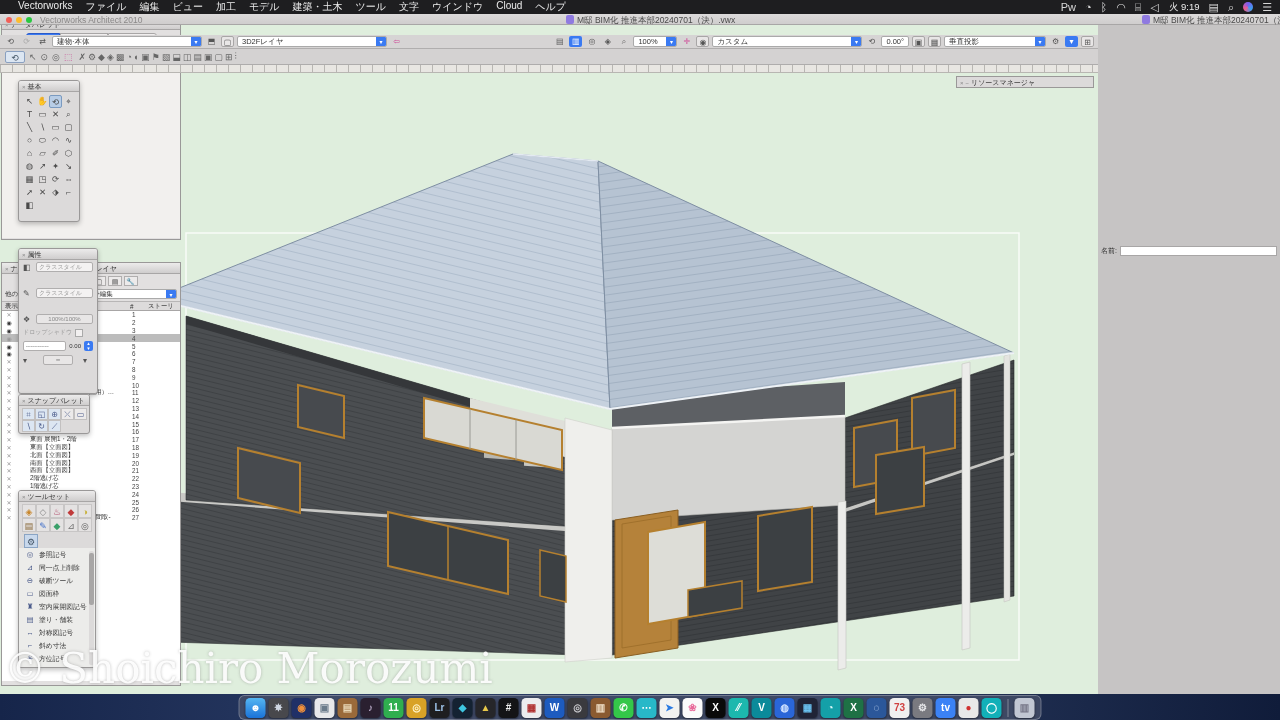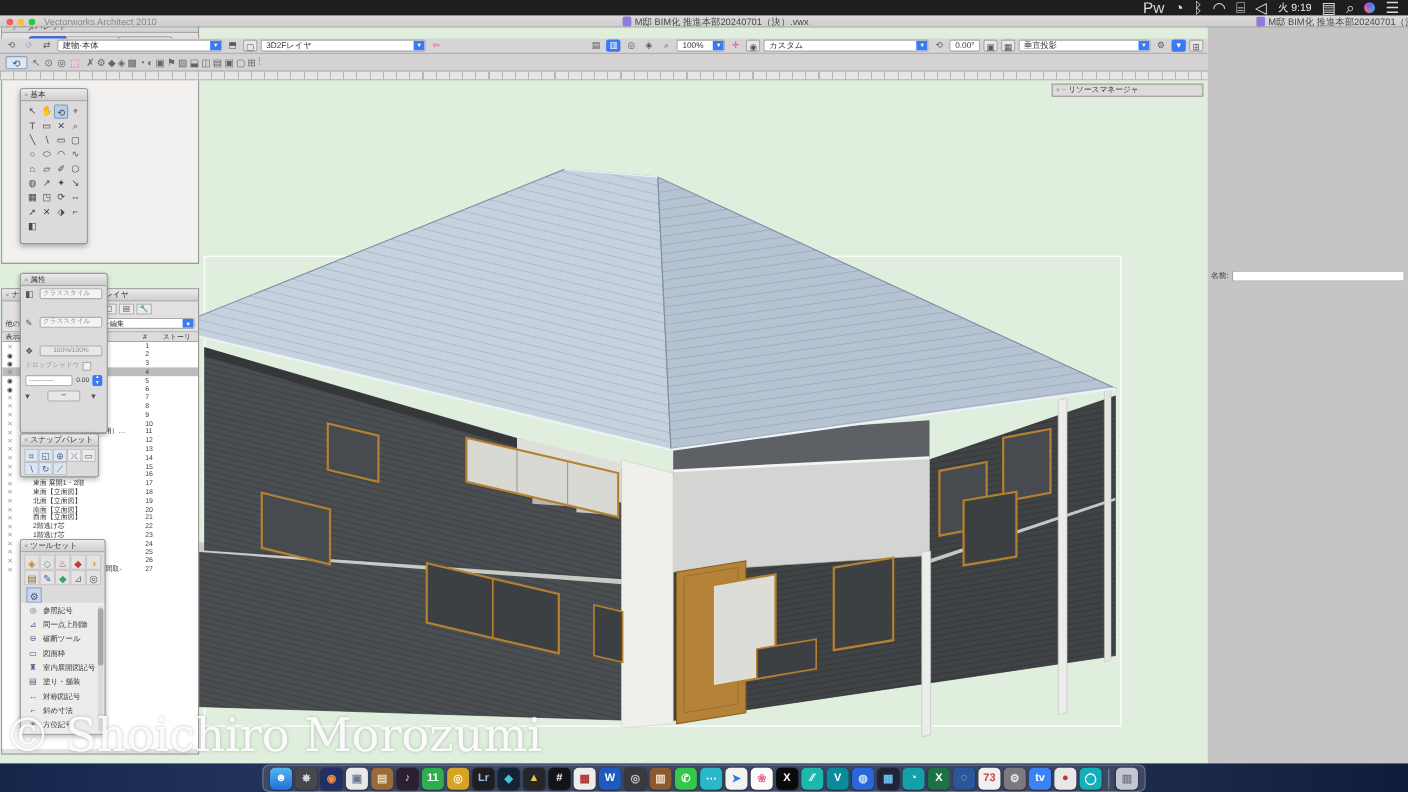--- a/index.html
+++ b/index.html
@@ -6,21 +6,21 @@
   html,body { width:1280px; height:720px; overflow:hidden; }
   body { font-family:"Liberation Sans", sans-serif; background:#dfeedd; position:relative; }
   #screen { position:absolute; inset:0; width:1280px; height:720px; overflow:hidden; }
 
   
   .menubar { position:absolute; left:0; top:0; width:1280px; height:14px; background:#1e1e20;
     display:flex; align-items:center; color:#ececec; font-size:10px; padding:0 8px; z-index:60; }
   .menubar .apple { font-size:10px; margin-right:10px; }
   .menubar .mitem { margin-right:13px; white-space:nowrap; }
   .menubar .mspacer { flex:1; }
-  .menubar .sicon { margin-left:9px; font-size:14px; color:#d8d8d8; }
+  .menubar .sicon { margin-left:9px; font-size:11px; color:#d8d8d8; }
   .menubar .mtime { margin-left:10px; font-size:9.5px; }
   .siri { width:10px; height:10px; border-radius:50%; margin-left:9px;
     background:conic-gradient(#7a5cf0,#3aa0f0,#f05a8a,#7a5cf0); }
 
   
   .titlebar { position:absolute; left:0; top:14px; width:1280px; height:11px;
     background:linear-gradient(#dcdada,#cfcdcd); border-bottom:1px solid #a8a6a6; z-index:55; }
   .tl { position:absolute; top:2.5px; width:6px; height:6px; border-radius:50%; }
   .tl.r { left:6px;  background:#f25f57; } .tl.y { left:16px; background:#febc2e; } .tl.g { left:26px; background:#28c840; }
   .apptitle { position:absolute; left:40px; top:1px; font-size:8.5px; color:#8a8888; }
@@ -253,20 +253,35 @@
         <polyline points="152,299 610,409 1014,353" fill="none" stroke="#eef2f6" stroke-width="2"></polyline>
         <line x1="513" y1="154" x2="598" y2="161" stroke="#e4eaf2" stroke-width="1.5"></line>
       </g>
     </svg>
   </div>
 
   <div class="ruler"></div>
 
   <div class="menubar">
     <span class="apple"></span>
+    <div style="display:flex">
+
+    <span class="mitem">Vectorworks</span>
+        <span class="mitem">ファイル</span>
+        <span class="mitem">編集</span>
+        <span class="mitem">ビュー</span>
+        <span class="mitem">加工</span>
+        <span class="mitem">モデル</span>
+        <span class="mitem">建築・土木</span>
+        <span class="mitem">ツール</span>
+        <span class="mitem">文字</span>
+        <span class="mitem">ウインドウ</span>
+        <span class="mitem">Cloud</span>
+        <span class="mitem">ヘルプ</span>
+      </div>
     <span class="mspacer"></span>
     <div style="display:flex">
 
     <span class="sicon">Pw</span>
         <span class="sicon">◔</span>
         <span class="sicon">ᛒ</span>
         <span class="sicon">◠</span>
         <span class="sicon">⌸</span>
         <span class="sicon">◁</span>
       </div>
@@ -315,21 +330,21 @@
     <span class="tbtn pink">✛</span>
     <span class="tbtn border">◉</span>
     <div class="dd" style="width:150px">
       <span class="txt">カスタム</span>
         <span class="arr">▾</span>
     </div>
     <span class="tbtn">⟲</span>
     <span class="valbox">0.00°</span>
     <span class="tbtn border">▣</span>
     <span class="tbtn border">▦</span>
-    <div class="dd" style="width:120px">
+    <div class="dd" style="width:102px">
       <span class="txt">垂直投影</span>
         <span class="arr">▾</span>
     </div>
     <span class="tbtn">⚙</span>
     <span class="tbtn bluebg">▾</span>
     <span class="tbtn border">⊞</span>
   </div>
 
   <div class="modebar">
     <span class="flyico">⟲</span>

